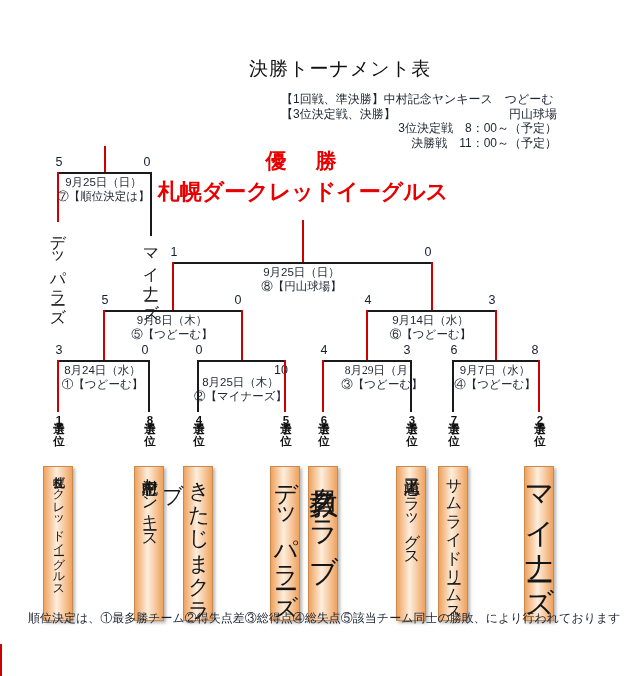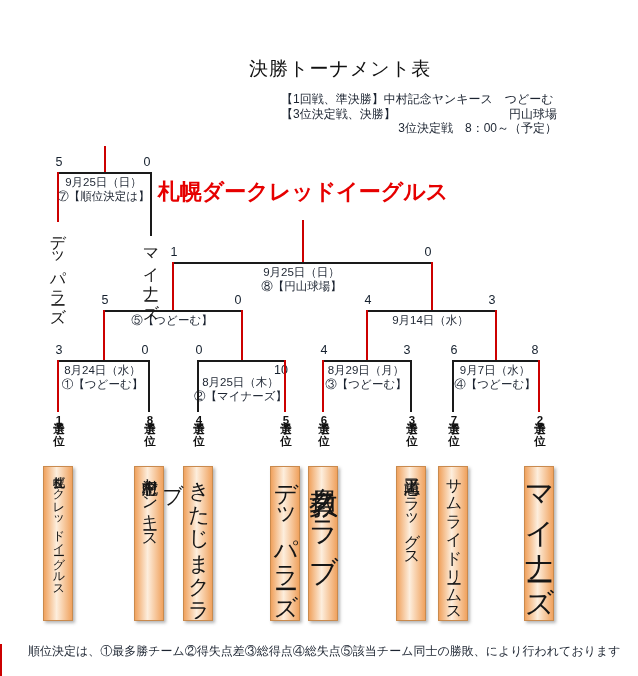--- a/index.html
+++ b/index.html
@@ -16,38 +16,40 @@
     font-size:21px;font-weight:bold;letter-spacing:4px;white-space:nowrap;}
   .champ-name{position:absolute;left:133px;top:177px;width:340px;text-align:center;
     font-size:22px;font-weight:bold;white-space:nowrap;}
   .score{position:absolute;width:24px;text-align:center;font-size:12.5px;color:#15202e;}
   .date-block{position:absolute;width:160px;text-align:center;font-size:11.5px;line-height:13.5px;color:#1c2431;white-space:nowrap;}
   .seed-label{position:absolute;writing-mode:vertical-rl;text-orientation:upright;
     font-size:11.5px;font-weight:bold;line-height:15px;color:#111;width:16px;}
   .team-box{position:absolute;writing-mode:vertical-rl;line-height:26px;text-align:left;
     color:#161616;box-shadow:2px 2px 3px rgba(90,90,90,0.45);}
   .tp-name{position:absolute;writing-mode:vertical-rl;line-height:17px;font-size:16px;color:#161616;width:18px;}
-  .footer{position:absolute;left:28px;top:643px;font-size:12px;color:#1c2431;white-space:nowrap;}
+  .footer{position:absolute;left:28px;top:610px;font-size:12px;color:#1c2431;white-space:nowrap;}
   .edge-mark{position:absolute;left:0;top:644px;width:2px;height:32px;}
 </style>
 </head>
 <body>
 
 <div id="stage">
   <div class="title">決勝トーナメント表</div>
 
   <div class="info">
     <div>【1回戦、準決勝】中村記念ヤンキース　つどーむ</div>
     <div class="info-flex">
       <span>【3位決定戦、決勝】</span>
       <span>円山球場</span>
     </div>
     <div class="info-right">3位決定戦　8：00～（予定）</div>
+    <div class="info-right">決勝戦　11：00～（予定）</div>
   </div>
 
+  <div class="champ-label" style="color: rgb(230, 0, 0);">優　勝</div>
   <div class="champ-name" style="color: rgb(230, 0, 0);">札幌ダークレッドイーグルス</div>
 
   <div id="bracket">
       <div style="position: absolute; left: 57px; top: 360px; width: 93px; height: 2px; background: rgb(26, 26, 26);"></div>
       <div class="score" style="left: 47px; top: 343px;">3</div>
       <div class="score" style="left: 133px; top: 343px;">0</div>
       <div class="date-block" style="left: 22.5px; top: 364px;">
         <div>8月24日（水）</div>
         <div>①【つどーむ】</div>
       </div>
@@ -58,48 +60,50 @@
       <div class="score" style="left: 269px; top: 363px;">10</div>
       <div class="date-block" style="left: 160.5px; top: 364px; margin-top: 12px;">
         <div>8月25日（木）</div>
         <div>②【マイナーズ】</div>
       </div>
       <div style="position: absolute; left: 197px; top: 360px; width: 2px; height: 52px; background: rgb(26, 26, 26);"></div>
       <div style="position: absolute; left: 284px; top: 360px; width: 2px; height: 52px; background: rgb(204, 0, 0);"></div>
       <div style="position: absolute; left: 322px; top: 360px; width: 90px; height: 2px; background: rgb(26, 26, 26);"></div>
       <div class="score" style="left: 312px; top: 343px;">4</div>
       <div class="score" style="left: 395px; top: 343px;">3</div>
-      <div class="date-block" style="left: 286px; top: 364px;">
+      <div class="date-block" style="left: 302px; top: 364px; font-family: Liberation Serif, serif;">
         <div>8月29日（月）</div>
         <div>③【つどーむ】</div>
       </div>
       <div style="position: absolute; left: 322px; top: 360px; width: 2px; height: 52px; background: rgb(204, 0, 0);"></div>
       <div style="position: absolute; left: 410px; top: 360px; width: 2px; height: 52px; background: rgb(26, 26, 26);"></div>
       <div style="position: absolute; left: 452px; top: 360px; width: 88px; height: 2px; background: rgb(26, 26, 26);"></div>
       <div class="score" style="left: 442px; top: 343px;">6</div>
       <div class="score" style="left: 523px; top: 343px;">8</div>
       <div class="date-block" style="left: 415px; top: 364px;">
         <div>9月7日（水）</div>
         <div>④【つどーむ】</div>
       </div>
       <div style="position: absolute; left: 452px; top: 360px; width: 2px; height: 52px; background: rgb(26, 26, 26);"></div>
       <div style="position: absolute; left: 538px; top: 360px; width: 2px; height: 52px; background: rgb(204, 0, 0);"></div>
       <div style="position: absolute; left: 103px; top: 310px; width: 140px; height: 2px; background: rgb(26, 26, 26);"></div>
       <div class="score" style="left: 93px; top: 293px;">5</div>
       <div class="score" style="left: 226px; top: 293px;">0</div>
       <div class="date-block" style="left: 92px; top: 314px;">
+        <div>9月8日（木）</div>
         <div>⑤【つどーむ】</div>
       </div>
       <div style="position: absolute; left: 103px; top: 310px; width: 2px; height: 50px; background: rgb(204, 0, 0);"></div>
       <div style="position: absolute; left: 241px; top: 310px; width: 2px; height: 50px; background: rgb(204, 0, 0);"></div>
       <div style="position: absolute; left: 366px; top: 310px; width: 131px; height: 2px; background: rgb(26, 26, 26);"></div>
       <div class="score" style="left: 356px; top: 293px;">4</div>
       <div class="score" style="left: 480px; top: 293px;">3</div>
       <div class="date-block" style="left: 350.5px; top: 314px; text-align: center;">
         <div>9月14日（水）</div>
+        <div>⑥【つどーむ】</div>
       </div>
       <div style="position: absolute; left: 366px; top: 310px; width: 2px; height: 50px; background: rgb(204, 0, 0);"></div>
       <div style="position: absolute; left: 495px; top: 310px; width: 2px; height: 50px; background: rgb(204, 0, 0);"></div>
       <div style="position: absolute; left: 172px; top: 262px; width: 261px; height: 2px; background: rgb(26, 26, 26);"></div>
       <div class="score" style="left: 162px; top: 245px;">1</div>
       <div class="score" style="left: 416px; top: 245px;">0</div>
       <div class="date-block" style="left: 221.5px; top: 266px;">
         <div>9月25日（日）</div>
         <div>⑧【円山球場】</div>
       </div>

